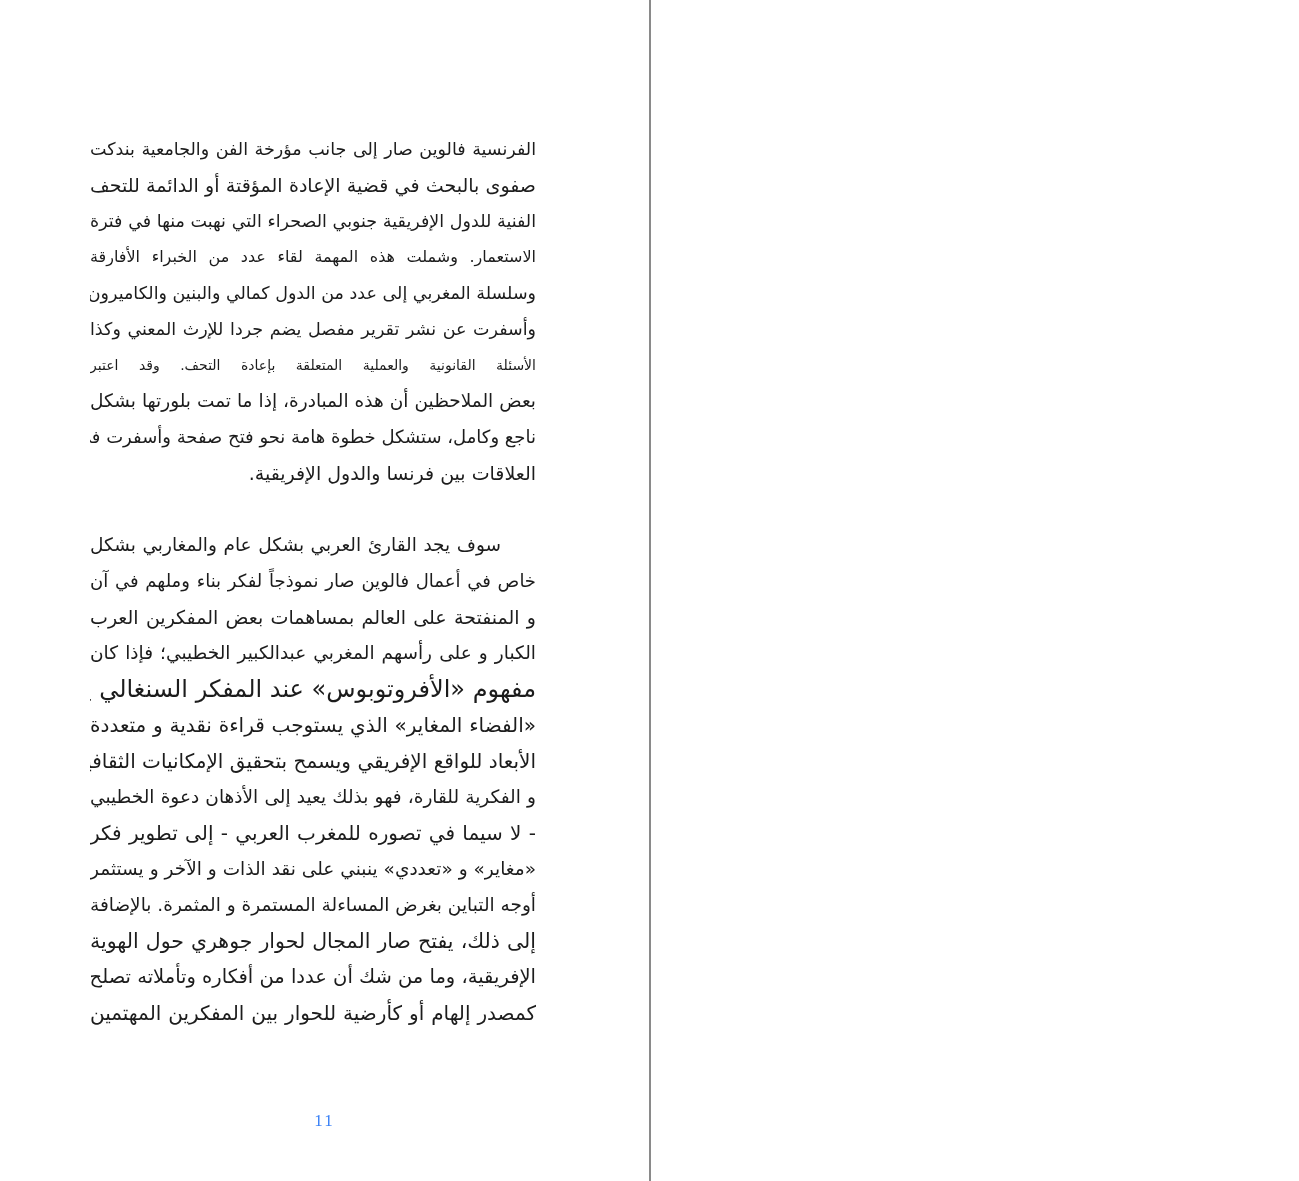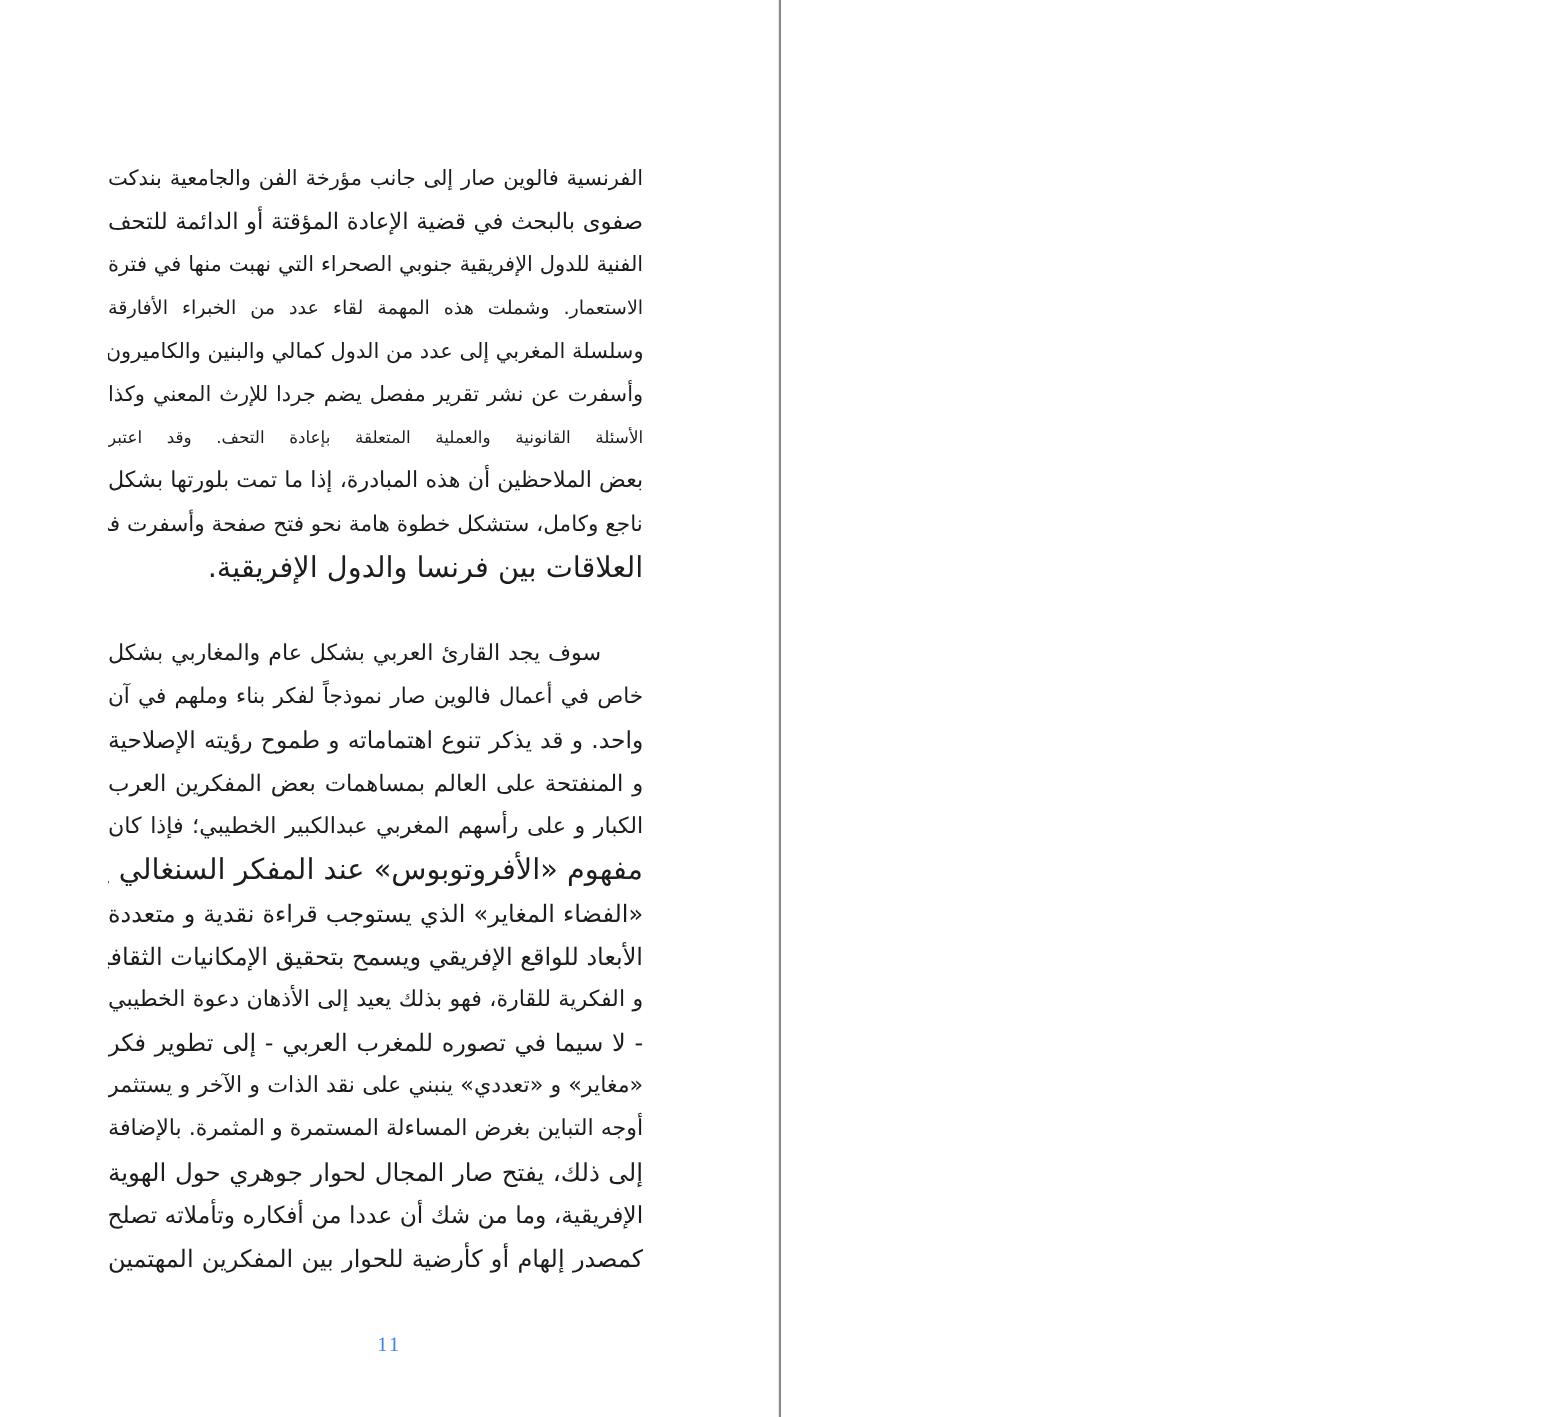--- a/index.html
+++ b/index.html
@@ -61,26 +61,25 @@
         <div class="para">
           <div class="line" style="font-size: 17.5px;">الفرنسية فالوين صار إلى جانب مؤرخة الفن والجامعية بندكت</div>
           <div class="line" style="font-size: 19px;">صفوى بالبحث في قضية الإعادة المؤقتة أو الدائمة للتحف</div>
           <div class="line" style="font-size: 17.5px;">الفنية للدول الإفريقية جنوبي الصحراء التي نهبت منها في فترة</div>
           <div class="line" style="font-size: 16px;">الاستعمار. وشملت هذه المهمة لقاء عدد من الخبراء الأفارقة</div>
           <div class="line" style="font-size: 17.5px;">وسلسلة المغربي إلى عدد من الدول كمالي والبنين والكاميرون،</div>
           <div class="line" style="font-size: 17.5px;">وأسفرت عن نشر تقرير مفصل يضم جردا للإرث المعني وكذا</div>
           <div class="line" style="font-size: 14px;">الأسئلة القانونية والعملية المتعلقة بإعادة التحف. وقد اعتبر</div>
           <div class="line" style="font-size: 18.5px;">بعض الملاحظين أن هذه المبادرة، إذا ما تمت بلورتها بشكل</div>
           <div class="line" style="font-size: 18px;">ناجع وكامل، ستشكل خطوة هامة نحو فتح صفحة وأسفرت في</div>
-          <div class="line final" style="font-size: 24px;">العلاقات بين فرنسا والدول الإفريقية.</div>
+          <div class="line final" style="font-size: 19px;">العلاقات بين فرنسا والدول الإفريقية.</div>
         </div>
         <div class="para indent">
           <div class="line" style="font-size: 18.5px;">سوف يجد القارئ العربي بشكل عام والمغاربي بشكل</div>
           <div class="line" style="font-size: 18px;">خاص في أعمال فالوين صار نموذجاً لفكر بناء وملهم في آن</div>
-          <div class="line" style="font-size: 19.5px;">واحد. و قد يذكر تنوع اهتماماته و طموح رؤيته الإصلاحية</div>
           <div class="line" style="font-size: 19px;">و المنفتحة على العالم بمساهمات بعض المفكرين العرب</div>
           <div class="line" style="font-size: 18.5px;">الكبار و على رأسهم المغربي عبدالكبير الخطيبي؛ فإذا كان</div>
           <div class="line" style="font-size: 24px;">مفهوم «الأفروتوبوس» عند المفكر السنغالي يشير إلى ذلك</div>
           <div class="line" style="font-size: 20px;">«الفضاء المغاير» الذي يستوجب قراءة نقدية و متعددة</div>
           <div class="line" style="font-size: 20px;">الأبعاد للواقع الإفريقي ويسمح بتحقيق الإمكانيات الثقافية</div>
           <div class="line" style="font-size: 18.5px;">و الفكرية للقارة، فهو بذلك يعيد إلى الأذهان دعوة الخطيبي</div>
           <div class="line" style="font-size: 20px;">- لا سيما في تصوره للمغرب العربي - إلى تطوير فكر</div>
           <div class="line" style="font-size: 18.5px;">«مغاير» و «تعددي» ينبني على نقد الذات و الآخر و يستثمر</div>
           <div class="line" style="font-size: 18.5px;">أوجه التباين بغرض المساءلة المستمرة و المثمرة. بالإضافة</div>
           <div class="line" style="font-size: 20.5px;">إلى ذلك، يفتح صار المجال لحوار جوهري حول الهوية</div>

